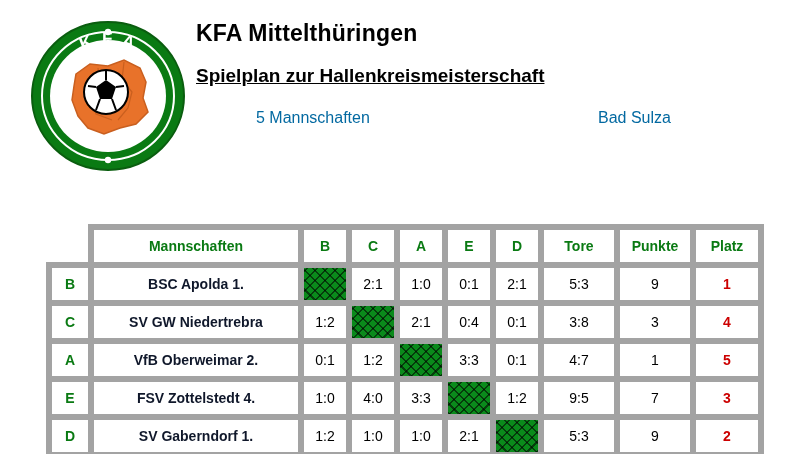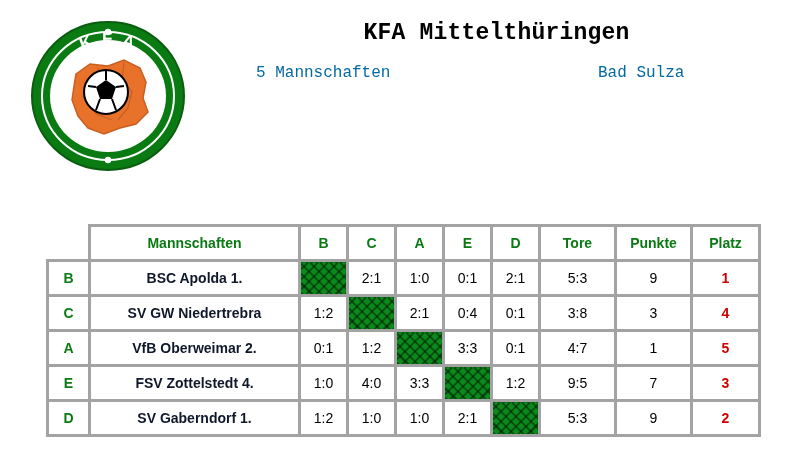--- a/index.html
+++ b/index.html
@@ -29,22 +29,20 @@
     width: 160px;
     height: 160px;
   }
   .logo svg { display: block; }
 
   .titles {
     position: absolute;
     left: 196px;
     right: 0;
     top: 20px;
-    text-align: center;
-    font-family: Liberation Mono, monospace;
   }
   .title-main {
     font-size: 23px;
     font-weight: bold;
     color: #000000;
     letter-spacing: 0.2px;
     margin-bottom: 18px;
   }
   .title-sub {
     font-size: 19px;
@@ -84,21 +82,21 @@
     left: 46px;
     top: 224px;
     width: 706px;
   }
   table.standings {
     border-collapse: collapse;
     width: 706px;
     table-layout: fixed;
   }
   table.standings td, table.standings th {
-    border: 3px solid #a3a3a3;
+    border: 6px solid #a3a3a3;
     height: 32px;
     font-size: 14px;
     text-align: center;
     vertical-align: middle;
     padding: 0;
   }
   
   col.c-key   { width: 42px; }
   col.c-team  { width: 210px; }
   col.c-res   { width: 48px; }
@@ -169,20 +167,21 @@
       <text font-family="Liberation Sans, sans-serif" font-size="13" font-weight="bold" fill="#ffffff" letter-spacing="1">
         <textPath href="#arcBottom" startOffset="50%" text-anchor="middle">Mittelthüringen</textPath>
       </text>
       <circle cx="80" cy="16" r="3.2" fill="#ffffff"></circle>
       <circle cx="80" cy="144" r="3.2" fill="#ffffff"></circle>
     </svg>
   </div>
 
   <div class="titles">
     <div class="title-main">KFA Mittelthüringen</div>
+    <div class="title-sub">Spielplan zur Hallenkreismeisterschaft</div>
     <div class="meta-row">
       <span class="meta-teams">5 Mannschaften</span>
       <span class="meta-place">Bad Sulza</span>
     </div>
   </div>
 
 </div>
 
 <div class="table-wrap">
   <table class="standings">

